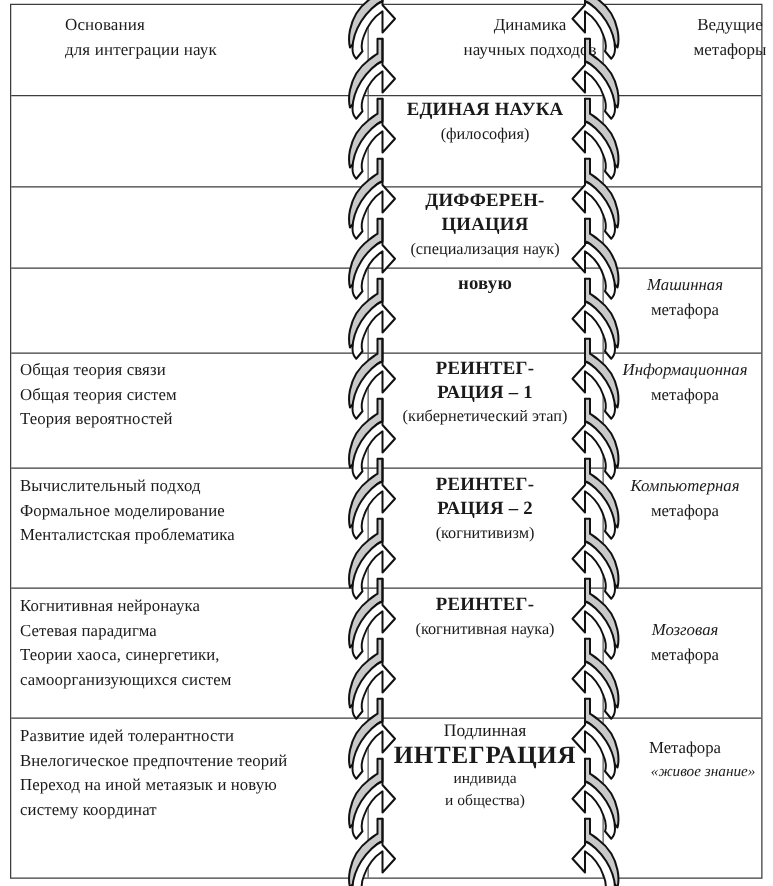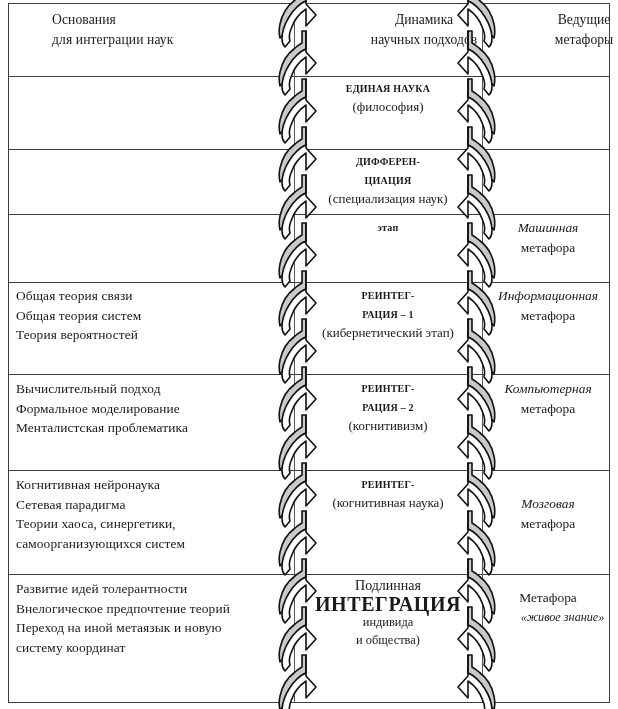--- a/index.html
+++ b/index.html
@@ -77,21 +77,21 @@
 
   .hdr {
     font-size: 13.6px;
     line-height: 20px;
     margin-left: 36px;
   }
   .hdr-left { text-align: left; }
 
   .mid-title {
     font-weight: bold;
-    font-size: 10px;
+    font-size: 15px;
     line-height: 19px;
     letter-spacing: 0.2px;
   }
   .mid-title.big {
     font-size: 20px;
     letter-spacing: 0.6px;
   }
   .mid-reg {
     font-weight: normal;
     font-size: 14px;
@@ -160,21 +160,21 @@
     <div class="mid-sub">(философия)</div>
   </div>
 
   <div class="cell col-mid" style="top:152px;">
     <div class="mid-title">ДИФФЕРЕН-</div>
     <div class="mid-title">ЦИАЦИЯ</div>
     <div class="mid-sub">(специализация наук)</div>
   </div>
 
   <div class="cell col-mid" style="top:218px;">
-    <div class="mid-title">этап</div>
+    <div class="mid-title">новую</div>
   </div>
   <div class="cell col-right" style="top:218px;">
     <div class="ital">Машинная</div>
     <div>метафора</div>
   </div>
 
   <div class="cell col-left" style="top:286px;">
     <div>Общая теория связи</div>
     <div>Общая теория систем</div>
     <div>Теория вероятностей</div>

